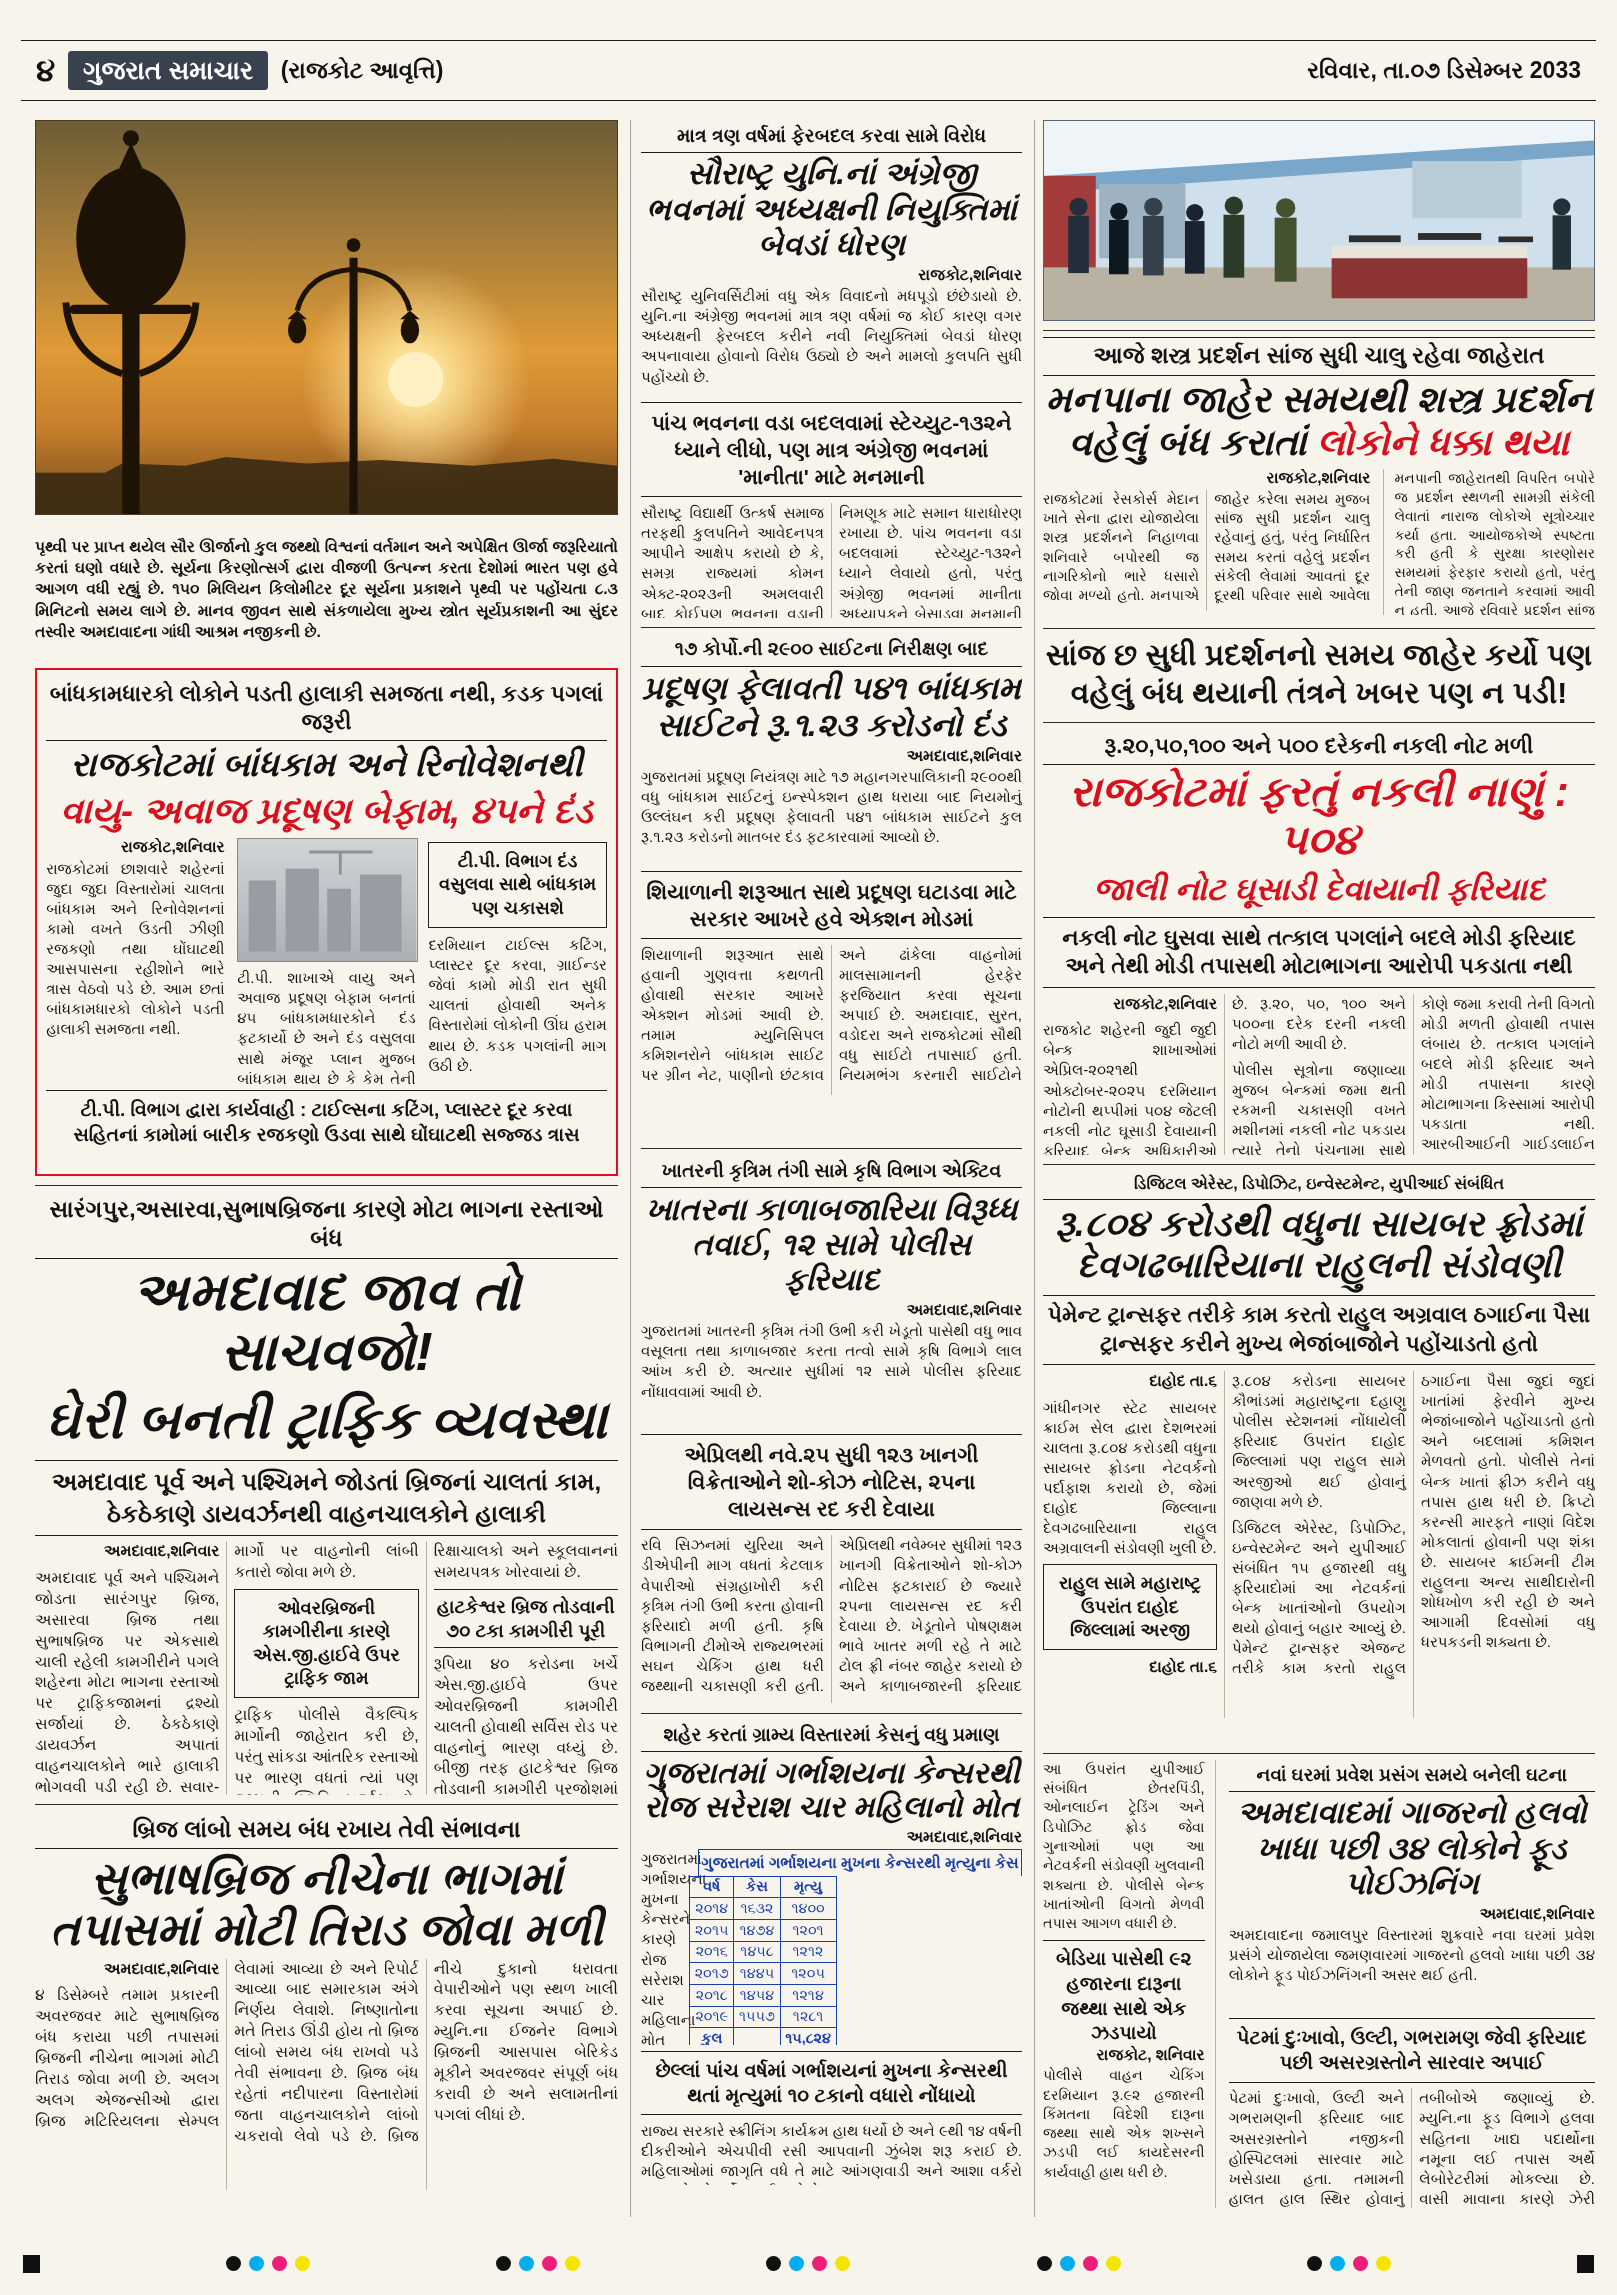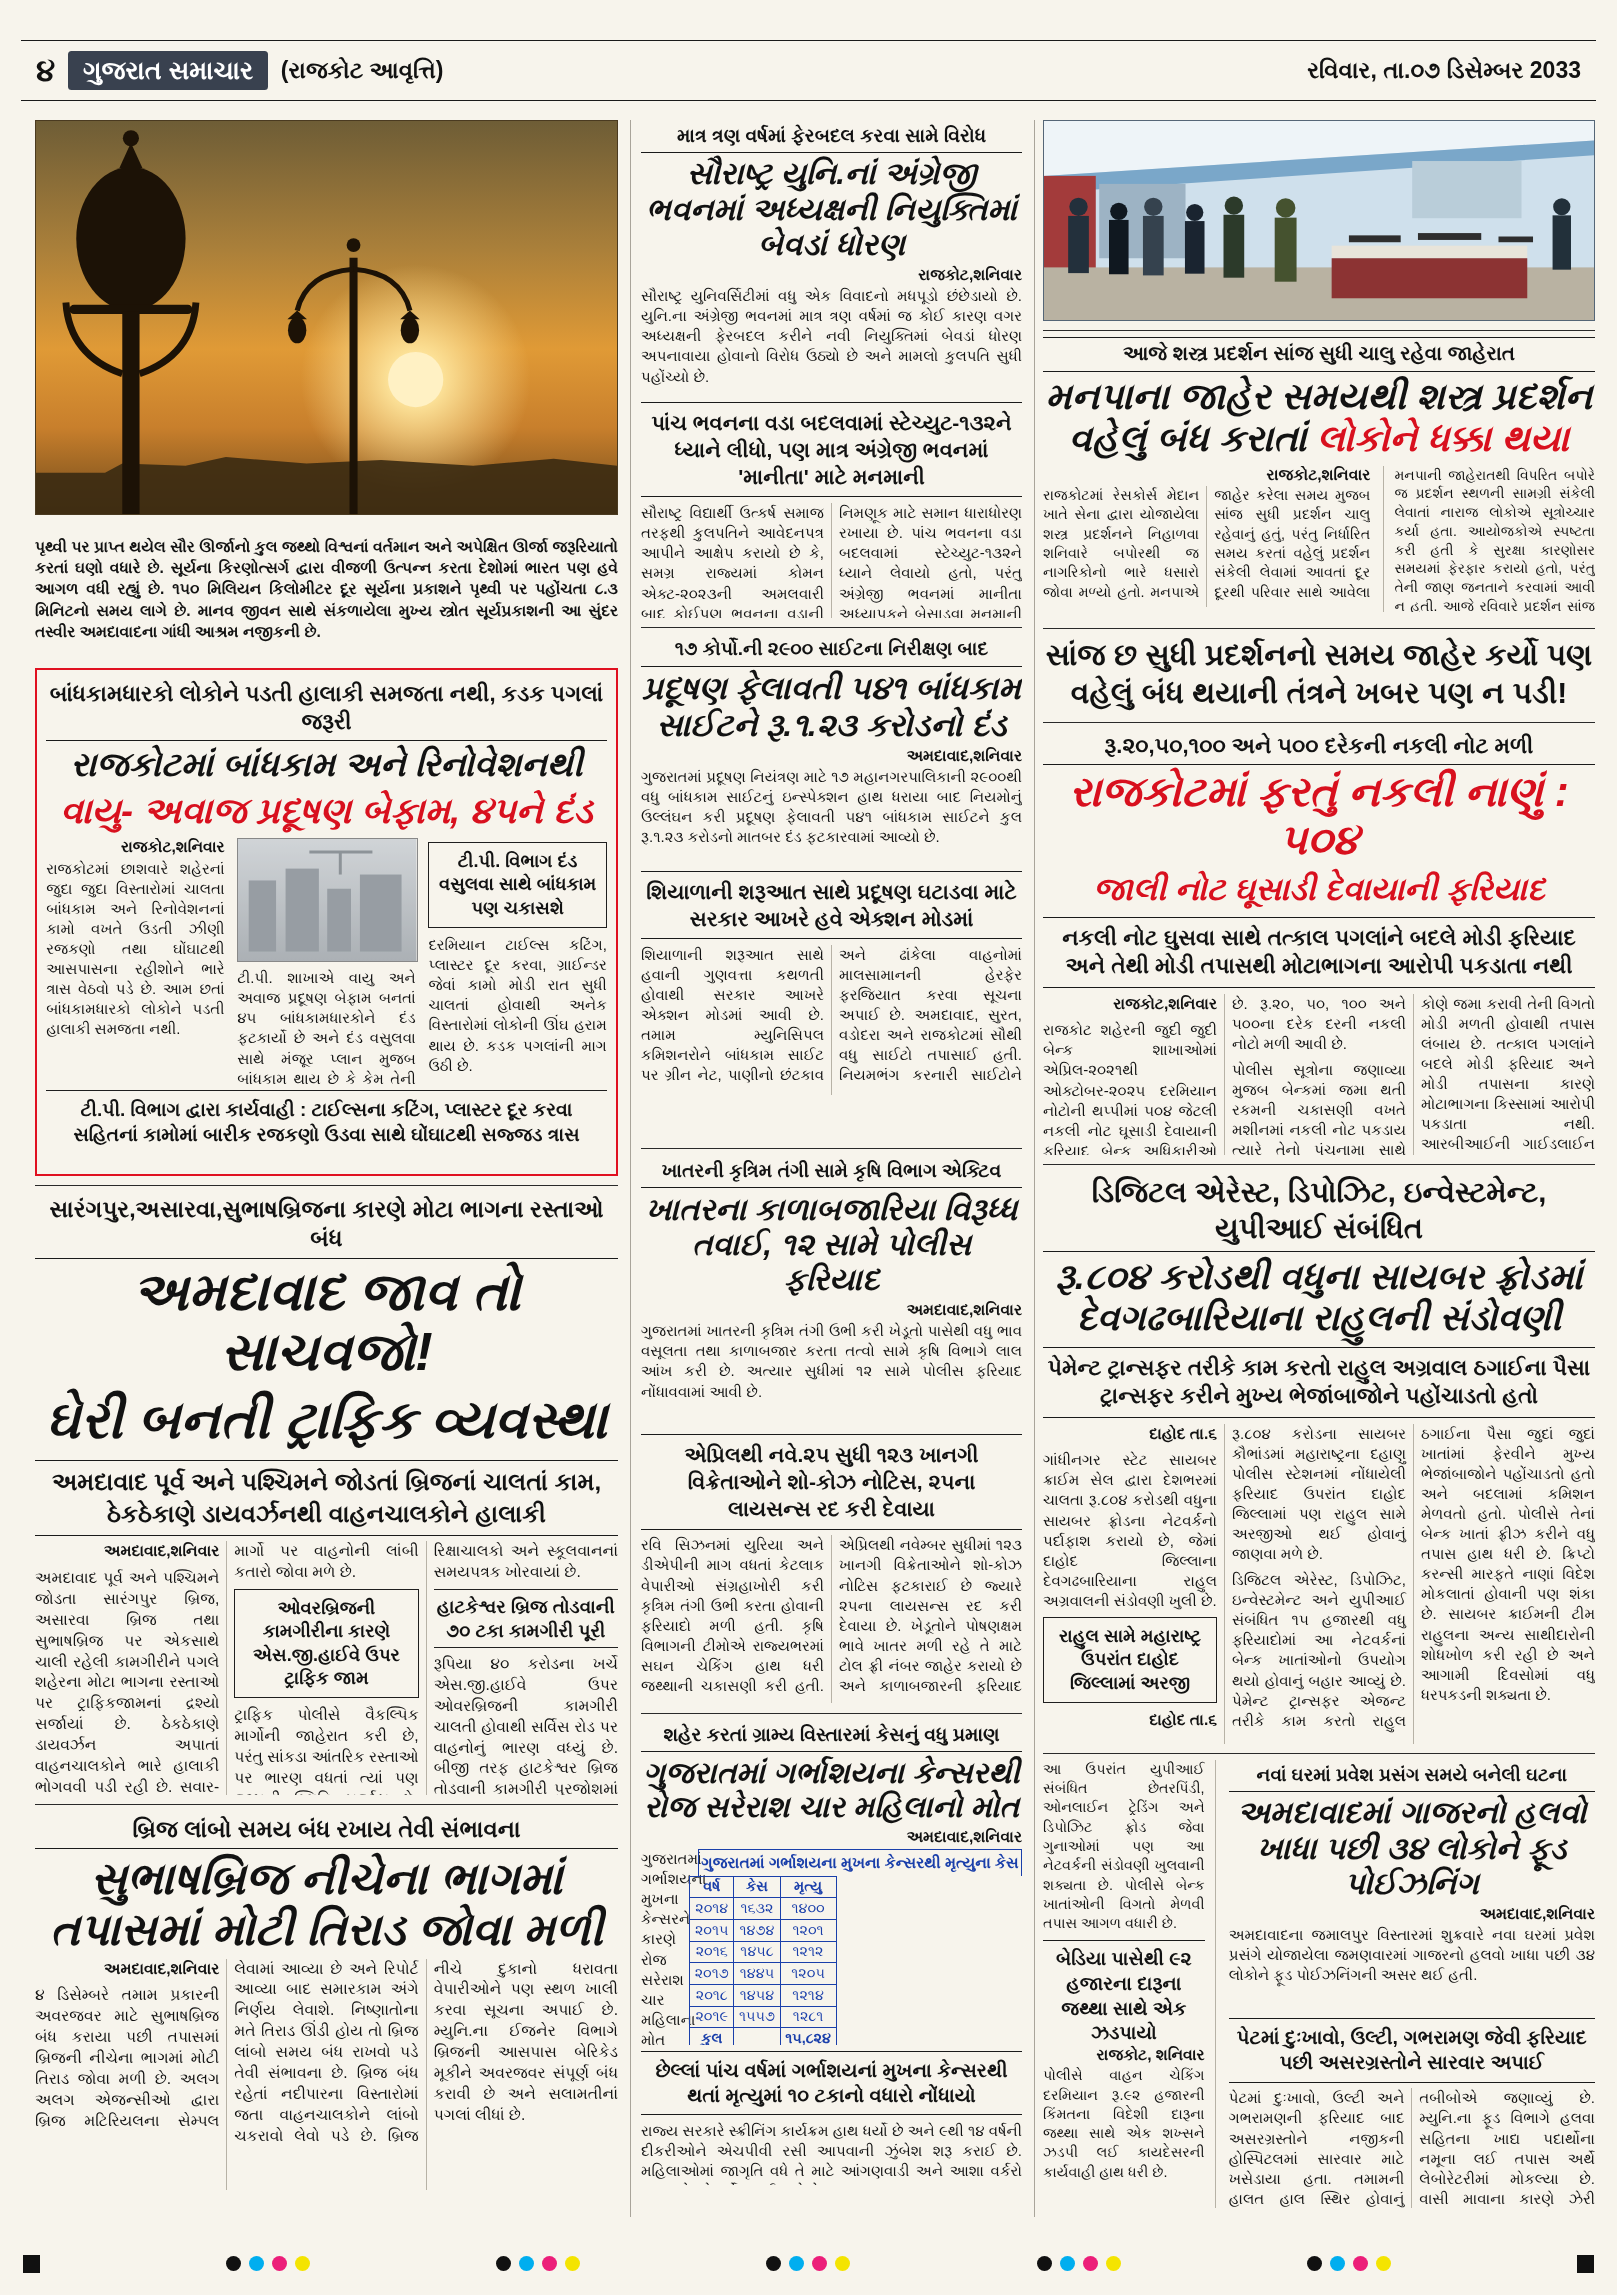--- a/index.html
+++ b/index.html
@@ -380,21 +380,21 @@
             <rect x="312" y="164" width="36" height="110" fill="#2c3a2a"></rect>
           <circle cx="420" cy="152" r="17" fill="#45522f"></circle>
             <rect x="401" y="169" width="38" height="112" fill="#45522f"></rect>
           <circle cx="900" cy="150" r="15" fill="#22303a"></circle>
             <rect x="884" y="165" width="32" height="95" fill="#22303a"></rect>
         </g>
       </svg>
     </figure>
 
     <article class="block art-expo">
-      <div class="kicker" style="font-size:20px;border-top:1.7px solid #1a1a1a">આજે શસ્ત્ર પ્રદર્શન સાંજ સુધી ચાલુ રહેવા જાહેરાત</div>
+      <div class="kicker" style="font-size:23px;border-top:1.7px solid #1a1a1a">આજે શસ્ત્ર પ્રદર્શન સાંજ સુધી ચાલુ રહેવા જાહેરાત</div>
       <div class="hl" style="font-size:37px"><span>મનપાના જાહેર સમયથી શસ્ત્ર પ્રદર્શન વહેલું બંધ કરાતાં </span><span class="red">લોકોને ધક્કા થયા</span></div>
       <div class="expo-row">
         <div class="expo-main">
           <p class="byline-inline">રાજકોટ,શનિવાર</p>
           <div class="bt cols-2" style="font-size:14.4px;height:121px">
             <p>રાજકોટમાં રેસકોર્સ મેદાન ખાતે સેના દ્વારા યોજાયેલા શસ્ત્ર પ્રદર્શનને નિહાળવા શનિવારે બપોરથી જ નાગરિકોનો ભારે ધસારો જોવા મળ્યો હતો. મનપાએ જાહેર કરેલા સમય મુજબ સાંજ સુધી પ્રદર્શન ચાલુ રહેવાનું હતું, પરંતુ નિર્ધારિત સમય કરતાં વહેલું પ્રદર્શન સંકેલી લેવામાં આવતાં દૂર દૂરથી પરિવાર સાથે આવેલા લોકોને ધક્કા થયા હતા. અનેક લોકો પ્રવેશદ્વારેથી જ પરત ફર્યા હતા અને તંત્રની આયોજન ક્ષમતા સામે સવાલો ઉઠાવ્યા હતા. વાસ્તવિક મિસાઈલો, રડાર સહિતના આધુનિક શસ્ત્રો નિહાળવાની તક ગુમાવ્યાનો લોકોએ અફસોસ વ્યક્ત કર્યો હતો.</p>
           </div>
         </div>
         <div class="expo-side">
           <div class="bt">મનપાની જાહેરાતથી વિપરિત બપોરે જ પ્રદર્શન સ્થળની સામગ્રી સંકેલી લેવાતાં નારાજ લોકોએ સૂત્રોચ્ચાર કર્યા હતા. આયોજકોએ સ્પષ્ટતા કરી હતી કે સુરક્ષા કારણોસર સમયમાં ફેરફાર કરાયો હતો, પરંતુ તેની જાણ જનતાને કરવામાં આવી ન હતી. આજે રવિવારે પ્રદર્શન સાંજ સુધી ચાલુ રહેશે તેવી જાહેરાત કરાઈ છે.</div>
@@ -412,21 +412,21 @@
       <div class="hl red" style="font-size:32px">જાલી નોટ ઘૂસાડી દેવાયાની ફરિયાદ</div>
       <div class="subhead" style="font-size:22px">નકલી નોટ ઘુસવા સાથે તત્કાલ પગલાંને બદલે મોડી ફરિયાદ અને તેથી મોડી તપાસથી મોટાભાગના આરોપી પકડાતા નથી</div>
       <div class="bt cols-3" style="font-size:15px;height:191px">
         <p class="byline-inline">રાજકોટ,શનિવાર</p>
         <p>રાજકોટ શહેરની જુદી જુદી બેન્ક શાખાઓમાં એપ્રિલ-૨૦૨૧થી ઓક્ટોબર-૨૦૨૫ દરમિયાન નોટોની થપ્પીમાં ૫૦૪ જેટલી નકલી નોટ ઘૂસાડી દેવાયાની ફરિયાદ બેન્ક અધિકારીઓ દ્વારા પોલીસ મથકે નોંધાવાઈ છે. રૂ.૨૦, ૫૦, ૧૦૦ અને ૫૦૦ના દરેક દરની નકલી નોટો મળી આવી છે.</p>
         <p>પોલીસ સૂત્રોના જણાવ્યા મુજબ બેન્કમાં જમા થતી રકમની ચકાસણી વખતે મશીનમાં નકલી નોટ પકડાય ત્યારે તેનો પંચનામા સાથે કબજો લેવાય છે, પરંતુ નોટ કોણે જમા કરાવી તેની વિગતો મોડી મળતી હોવાથી તપાસ લંબાય છે. તત્કાલ પગલાંને બદલે મોડી ફરિયાદ અને મોડી તપાસના કારણે મોટાભાગના કિસ્સામાં આરોપી પકડાતા નથી. આરબીઆઈની ગાઈડલાઈન મુજબ દરેક શાખાએ નકલી નોટ મળે કે તરત નજીકના પોલીસ મથકે જાણ કરવાની રહે છે, છતાં અનેક કિસ્સામાં મહિનાઓ પછી ફરિયાદ નોંધાતી હોવાનું બહાર આવ્યું છે.</p>
       </div>
     </article>
 
     <article class="block art-cyber">
-      <div class="kicker" style="font-size:29px">ડિજિટલ એરેસ્ટ, ડિપોઝિટ, ઇન્વેસ્ટમેન્ટ, યુપીઆઈ સંબંધિત</div>
+      <div class="kicker" style="font-size:16px">ડિજિટલ એરેસ્ટ, ડિપોઝિટ, ઇન્વેસ્ટમેન્ટ, યુપીઆઈ સંબંધિત</div>
       <div class="hl" style="font-size:36px">રૂ.૮૦૪ કરોડથી વધુના સાયબર ફ્રોડમાં દેવગઢબારિયાના રાહુલની સંડોવણી</div>
       <div class="subhead" style="font-size:22px">પેમેન્ટ ટ્રાન્સફર તરીકે કામ કરતો રાહુલ અગ્રવાલ ઠગાઈના પૈસા ટ્રાન્સફર કરીને મુખ્ય ભેજાંબાજોને પહોંચાડતો હતો</div>
       <div class="bt cols-3" style="font-size:15px;height:347px">
         <p class="byline-inline">દાહોદ તા.૬</p>
         <p>ગાંધીનગર સ્ટેટ સાયબર ક્રાઈમ સેલ દ્વારા દેશભરમાં ચાલતા રૂ.૮૦૪ કરોડથી વધુના સાયબર ફ્રોડના નેટવર્કનો પર્દાફાશ કરાયો છે, જેમાં દાહોદ જિલ્લાના દેવગઢબારિયાના રાહુલ અગ્રવાલની સંડોવણી ખુલી છે.</p>
         <div class="insetbox">રાહુલ સામે મહારાષ્ટ્ર ઉપરાંત દાહોદ જિલ્લામાં અરજી</div>
         <p class="byline-inline">દાહોદ તા.૬</p>
         <p>રૂ.૮૦૪ કરોડના સાયબર કૌભાંડમાં મહારાષ્ટ્રના દહાણુ પોલીસ સ્ટેશનમાં નોંધાયેલી ફરિયાદ ઉપરાંત દાહોદ જિલ્લામાં પણ રાહુલ સામે અરજીઓ થઈ હોવાનું જાણવા મળે છે.</p>
         <p>ડિજિટલ એરેસ્ટ, ડિપોઝિટ, ઇન્વેસ્ટમેન્ટ અને યુપીઆઈ સંબંધિત ૧૫ હજારથી વધુ ફરિયાદોમાં આ નેટવર્કનાં બેન્ક ખાતાંઓનો ઉપયોગ થયો હોવાનું બહાર આવ્યું છે. પેમેન્ટ ટ્રાન્સફર એજન્ટ તરીકે કામ કરતો રાહુલ ઠગાઈના પૈસા જુદાં જુદાં ખાતાંમાં ફેરવીને મુખ્ય ભેજાંબાજોને પહોંચાડતો હતો અને બદલામાં કમિશન મેળવતો હતો. પોલીસે તેનાં બેન્ક ખાતાં ફ્રીઝ કરીને વધુ તપાસ હાથ ધરી છે. ક્રિપ્ટો કરન્સી મારફતે નાણાં વિદેશ મોકલાતાં હોવાની પણ શંકા છે. સાયબર ક્રાઈમની ટીમ રાહુલના અન્ય સાથીદારોની શોધખોળ કરી રહી છે અને આગામી દિવસોમાં વધુ ધરપકડની શક્યતા છે.</p>
       </div>

